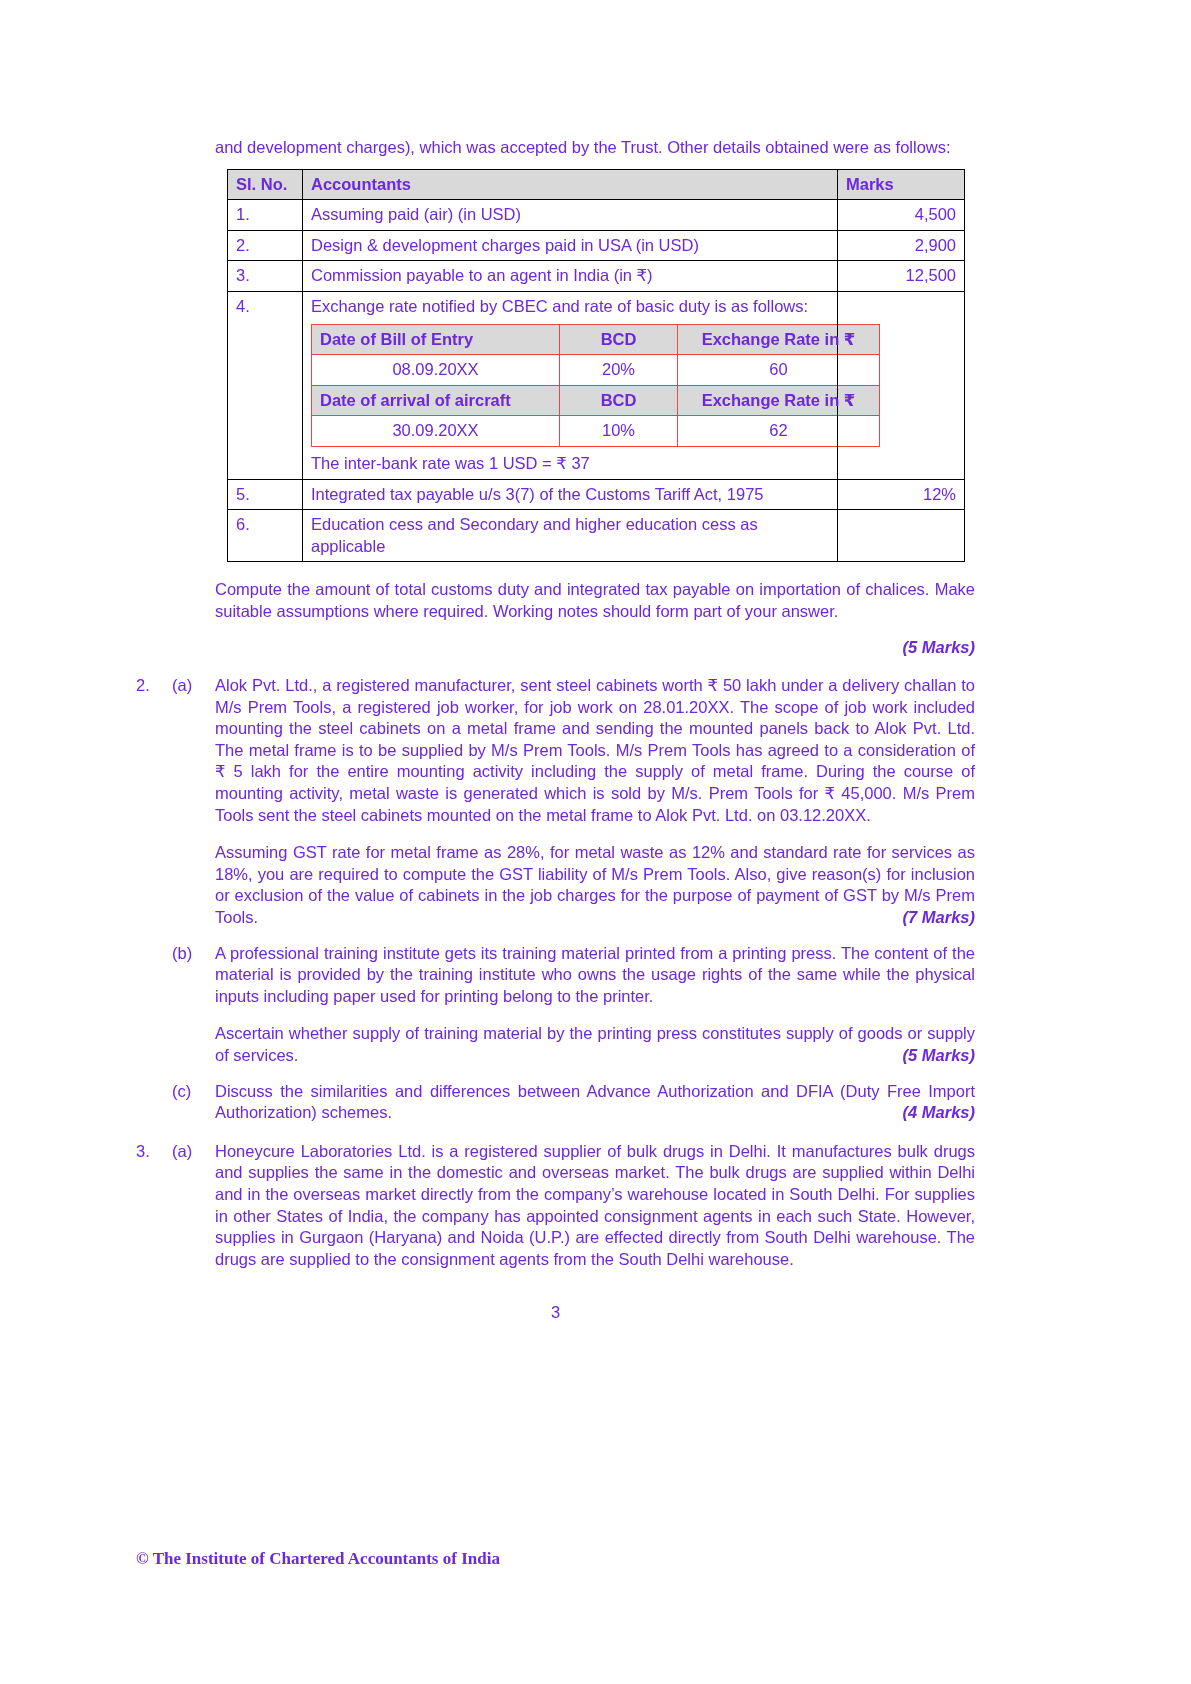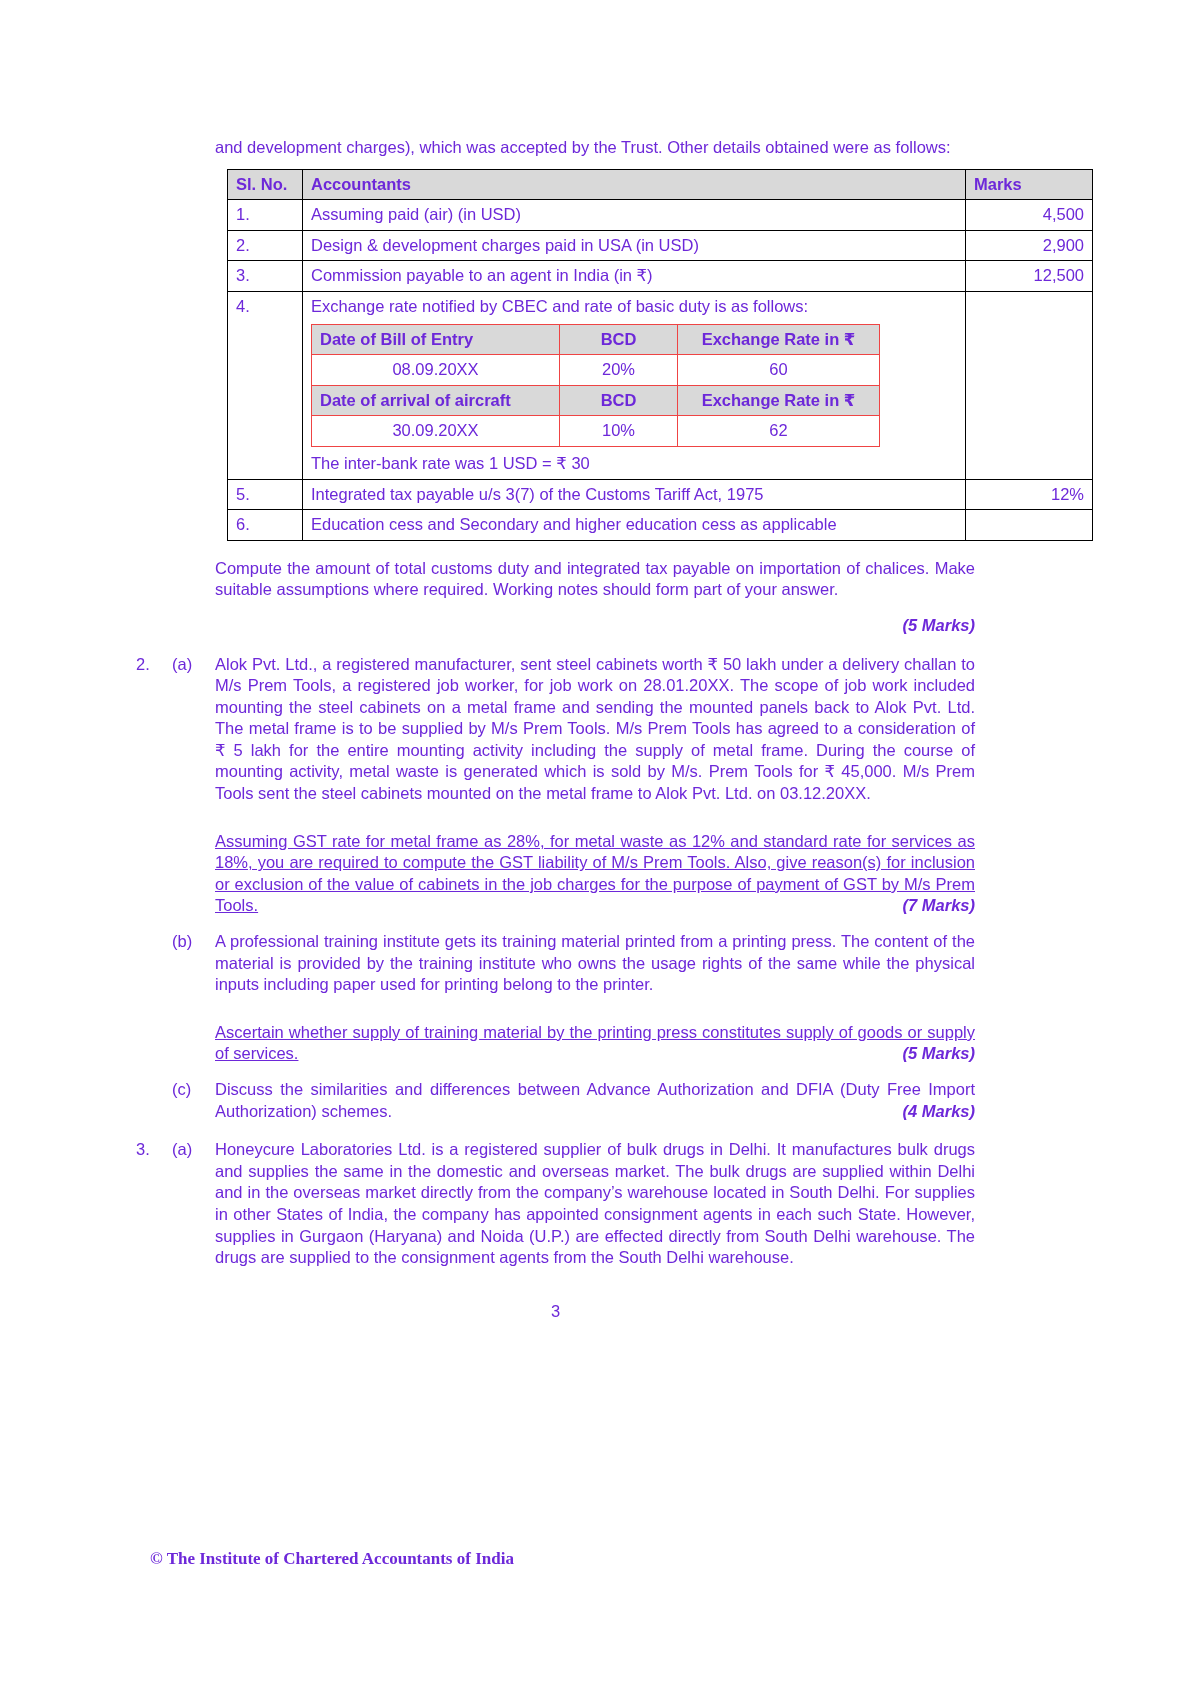--- a/index.html
+++ b/index.html
@@ -17,21 +17,21 @@
     overflow: hidden;
   }
   p { margin: 0; }
   .justify { text-align: justify; }
   .indent { margin-left: 79px; }
 
   
   .details-table {
     border-collapse: collapse;
     margin: 10px 0 0 91px;
-    width: 866px;
+    width: 738px;
     table-layout: fixed;
   }
   .details-table th, .details-table td {
     border: 1px solid #000;
     vertical-align: top;
     padding: 4px 8px;
     line-height: 21.6px;
   }
   .details-table th {
     background: #d9d9d9;
@@ -61,28 +61,28 @@
   .ic1 { width: 233px; }
   .ic2 { width: 105px; }
   .ic3 { width: 189px; }
   .exchange-note { margin-top: 2px; }
 
   .marks { font-weight: bold; font-style: italic; }
   .marks-line { text-align: right; margin-top: 14px; }
   .marks-inline { float: right; }
 
   .qrow { display: grid; grid-template-columns: 36px 43px 1fr; }
-  .qbody p + p { margin-top: 26px; text-decoration: underline; }
+  .qbody p + p { margin-top: 16px; }
   .mt17 { margin-top: 17px; }
   .mt14 { margin-top: 14px; }
 
   .page-number { text-align: center; margin-top: 32px; }
   .footer {
     position: absolute;
-    left: 150px;
+    left: 136px;
     top: 1548px;
     font-family: "Liberation Serif", "DejaVu Serif", serif;
     font-weight: bold;
     font-size: 17px;
   }
 </style>
 </head>
 <body>
 
 <div class="page">
@@ -132,21 +132,21 @@
                 <th>BCD</th>
                 <th>Exchange Rate in ₹</th>
               </tr>
               <tr>
                 <td>30.09.20XX</td>
                 <td>10%</td>
                 <td>62</td>
               </tr>
             </tbody>
           </table>
-          <div class="exchange-note">The inter-bank rate was 1 USD = ₹ 30</div>
+          <div class="exchange-note">The inter-bank rate was 1 USD = ₹ 37</div>
         </td>
         <td class="c-amt"></td>
       </tr>
       <tr>
         <td class="c-sl">5.</td>
         <td>Integrated tax payable u/s 3(7) of the Customs Tariff Act, 1975</td>
         <td class="c-amt">12%</td>
       </tr>
       <tr>
         <td class="c-sl">6.</td>

